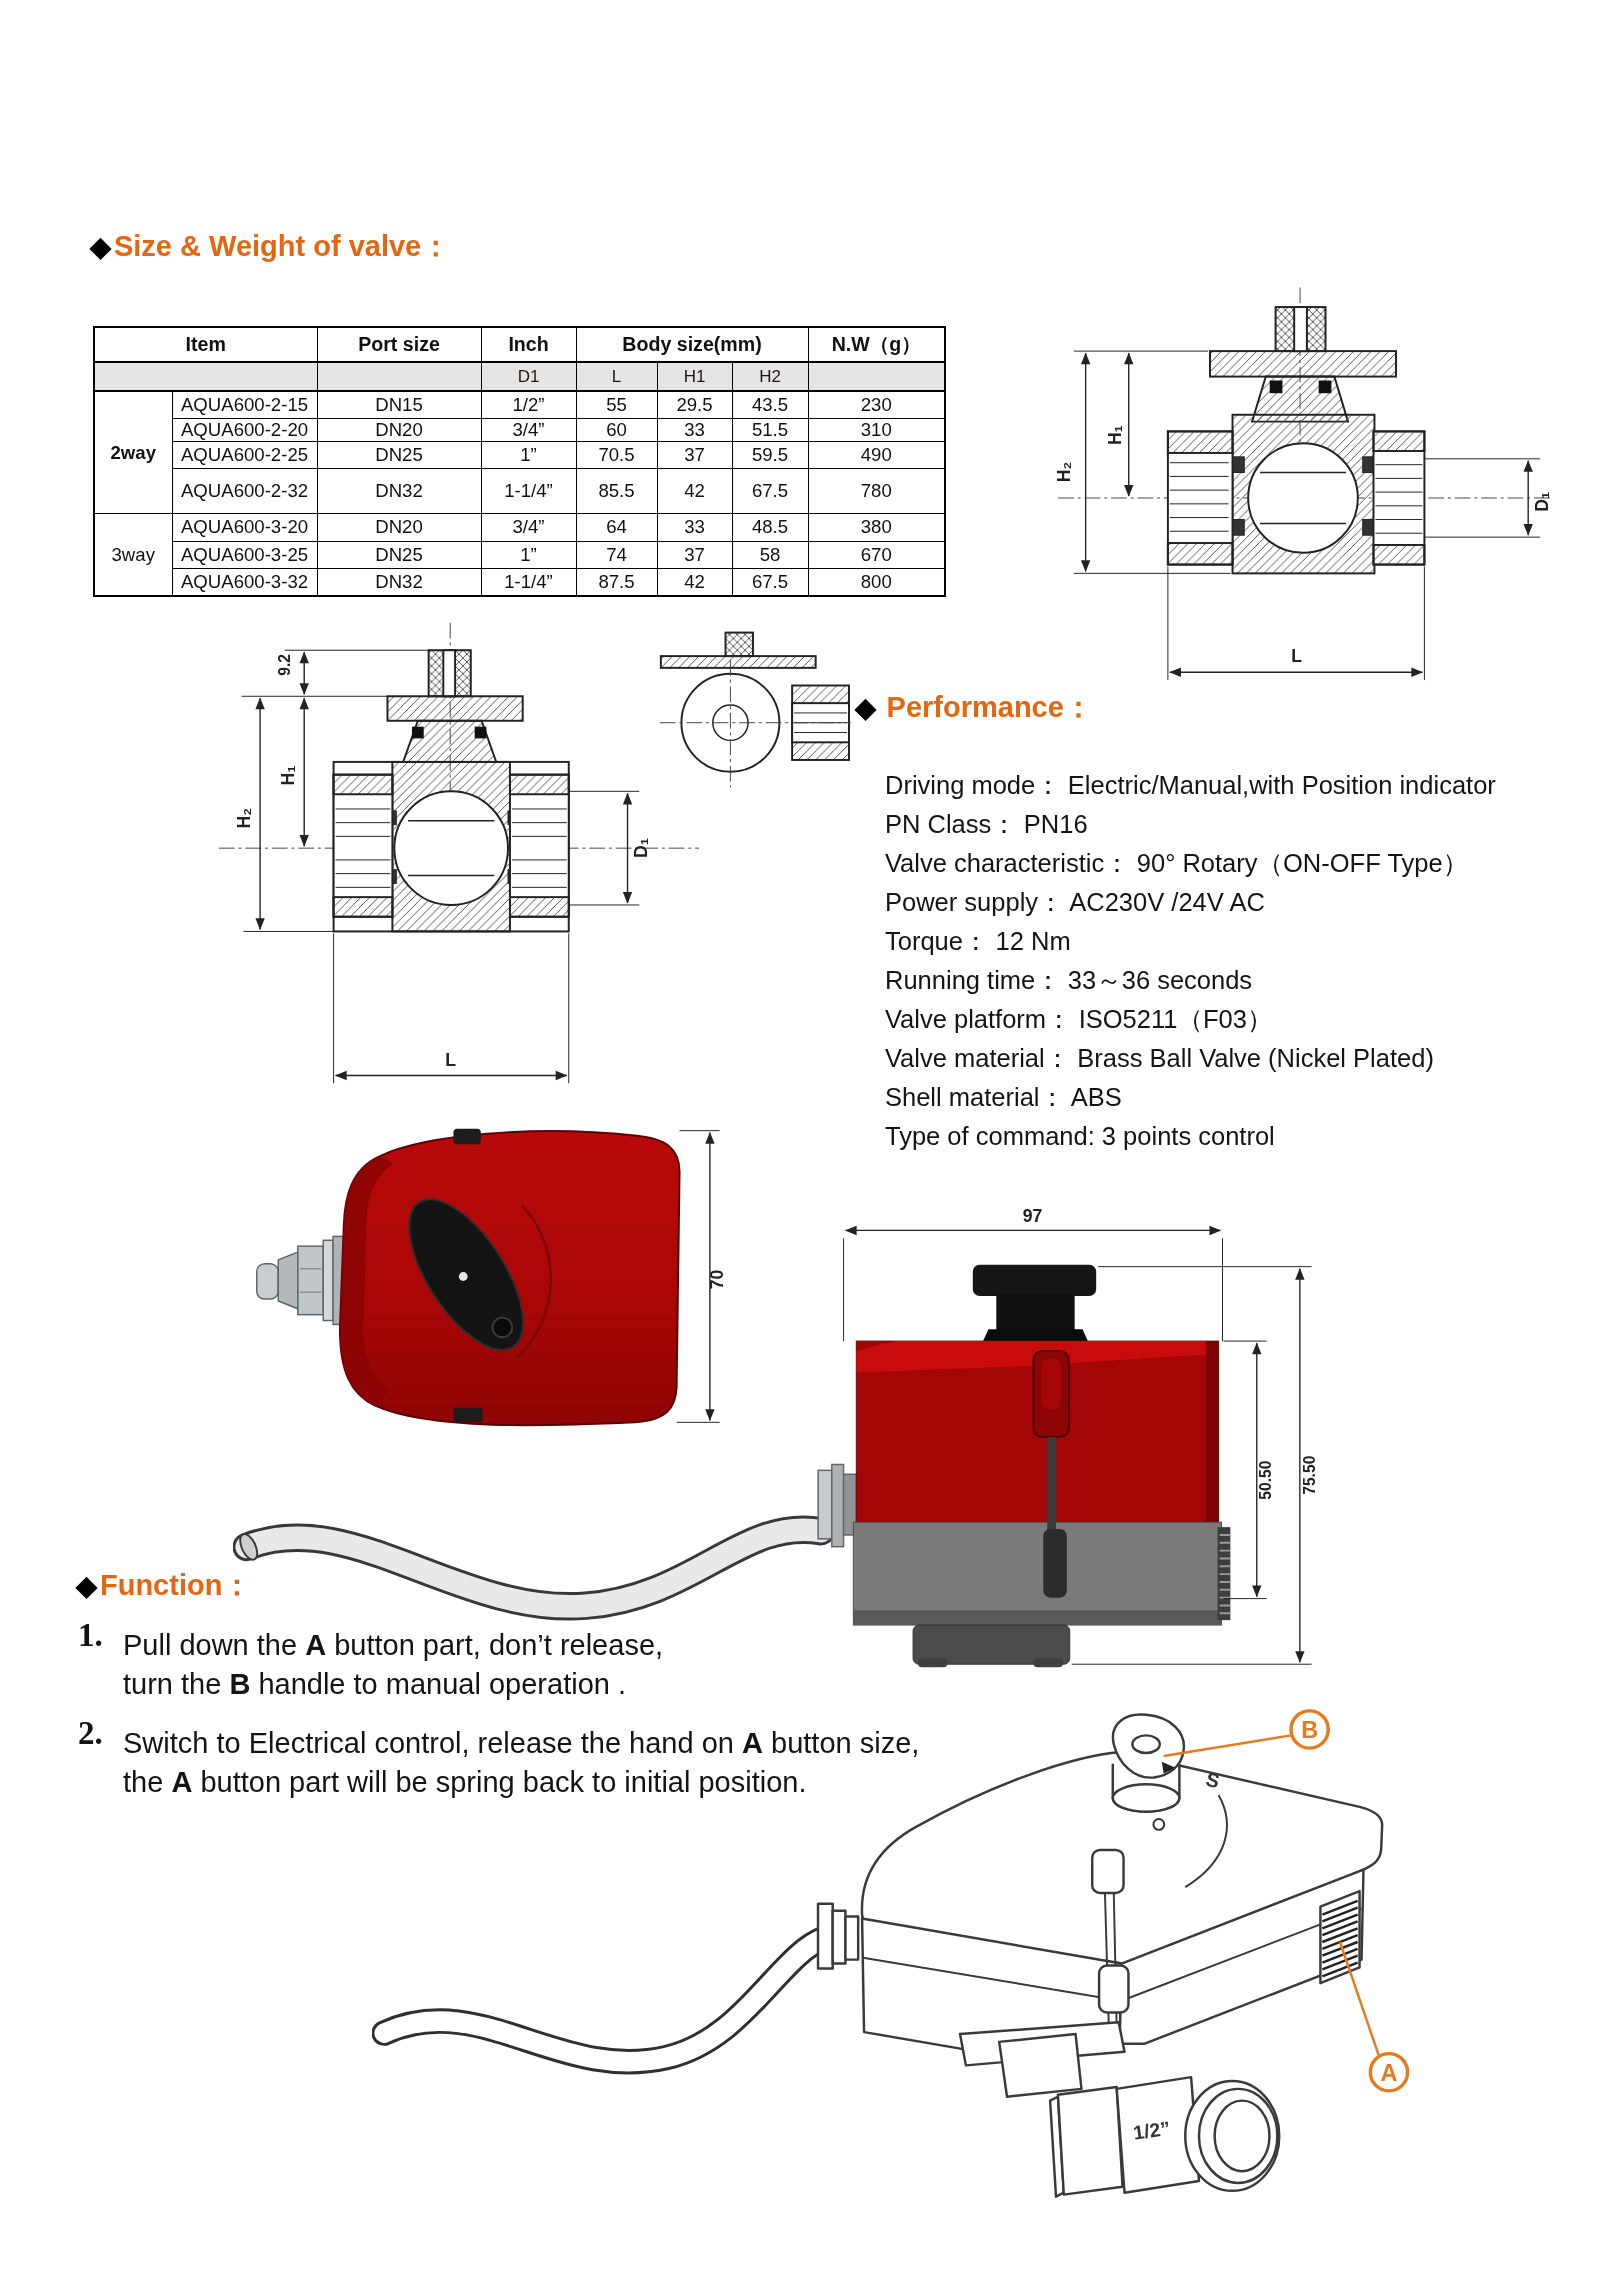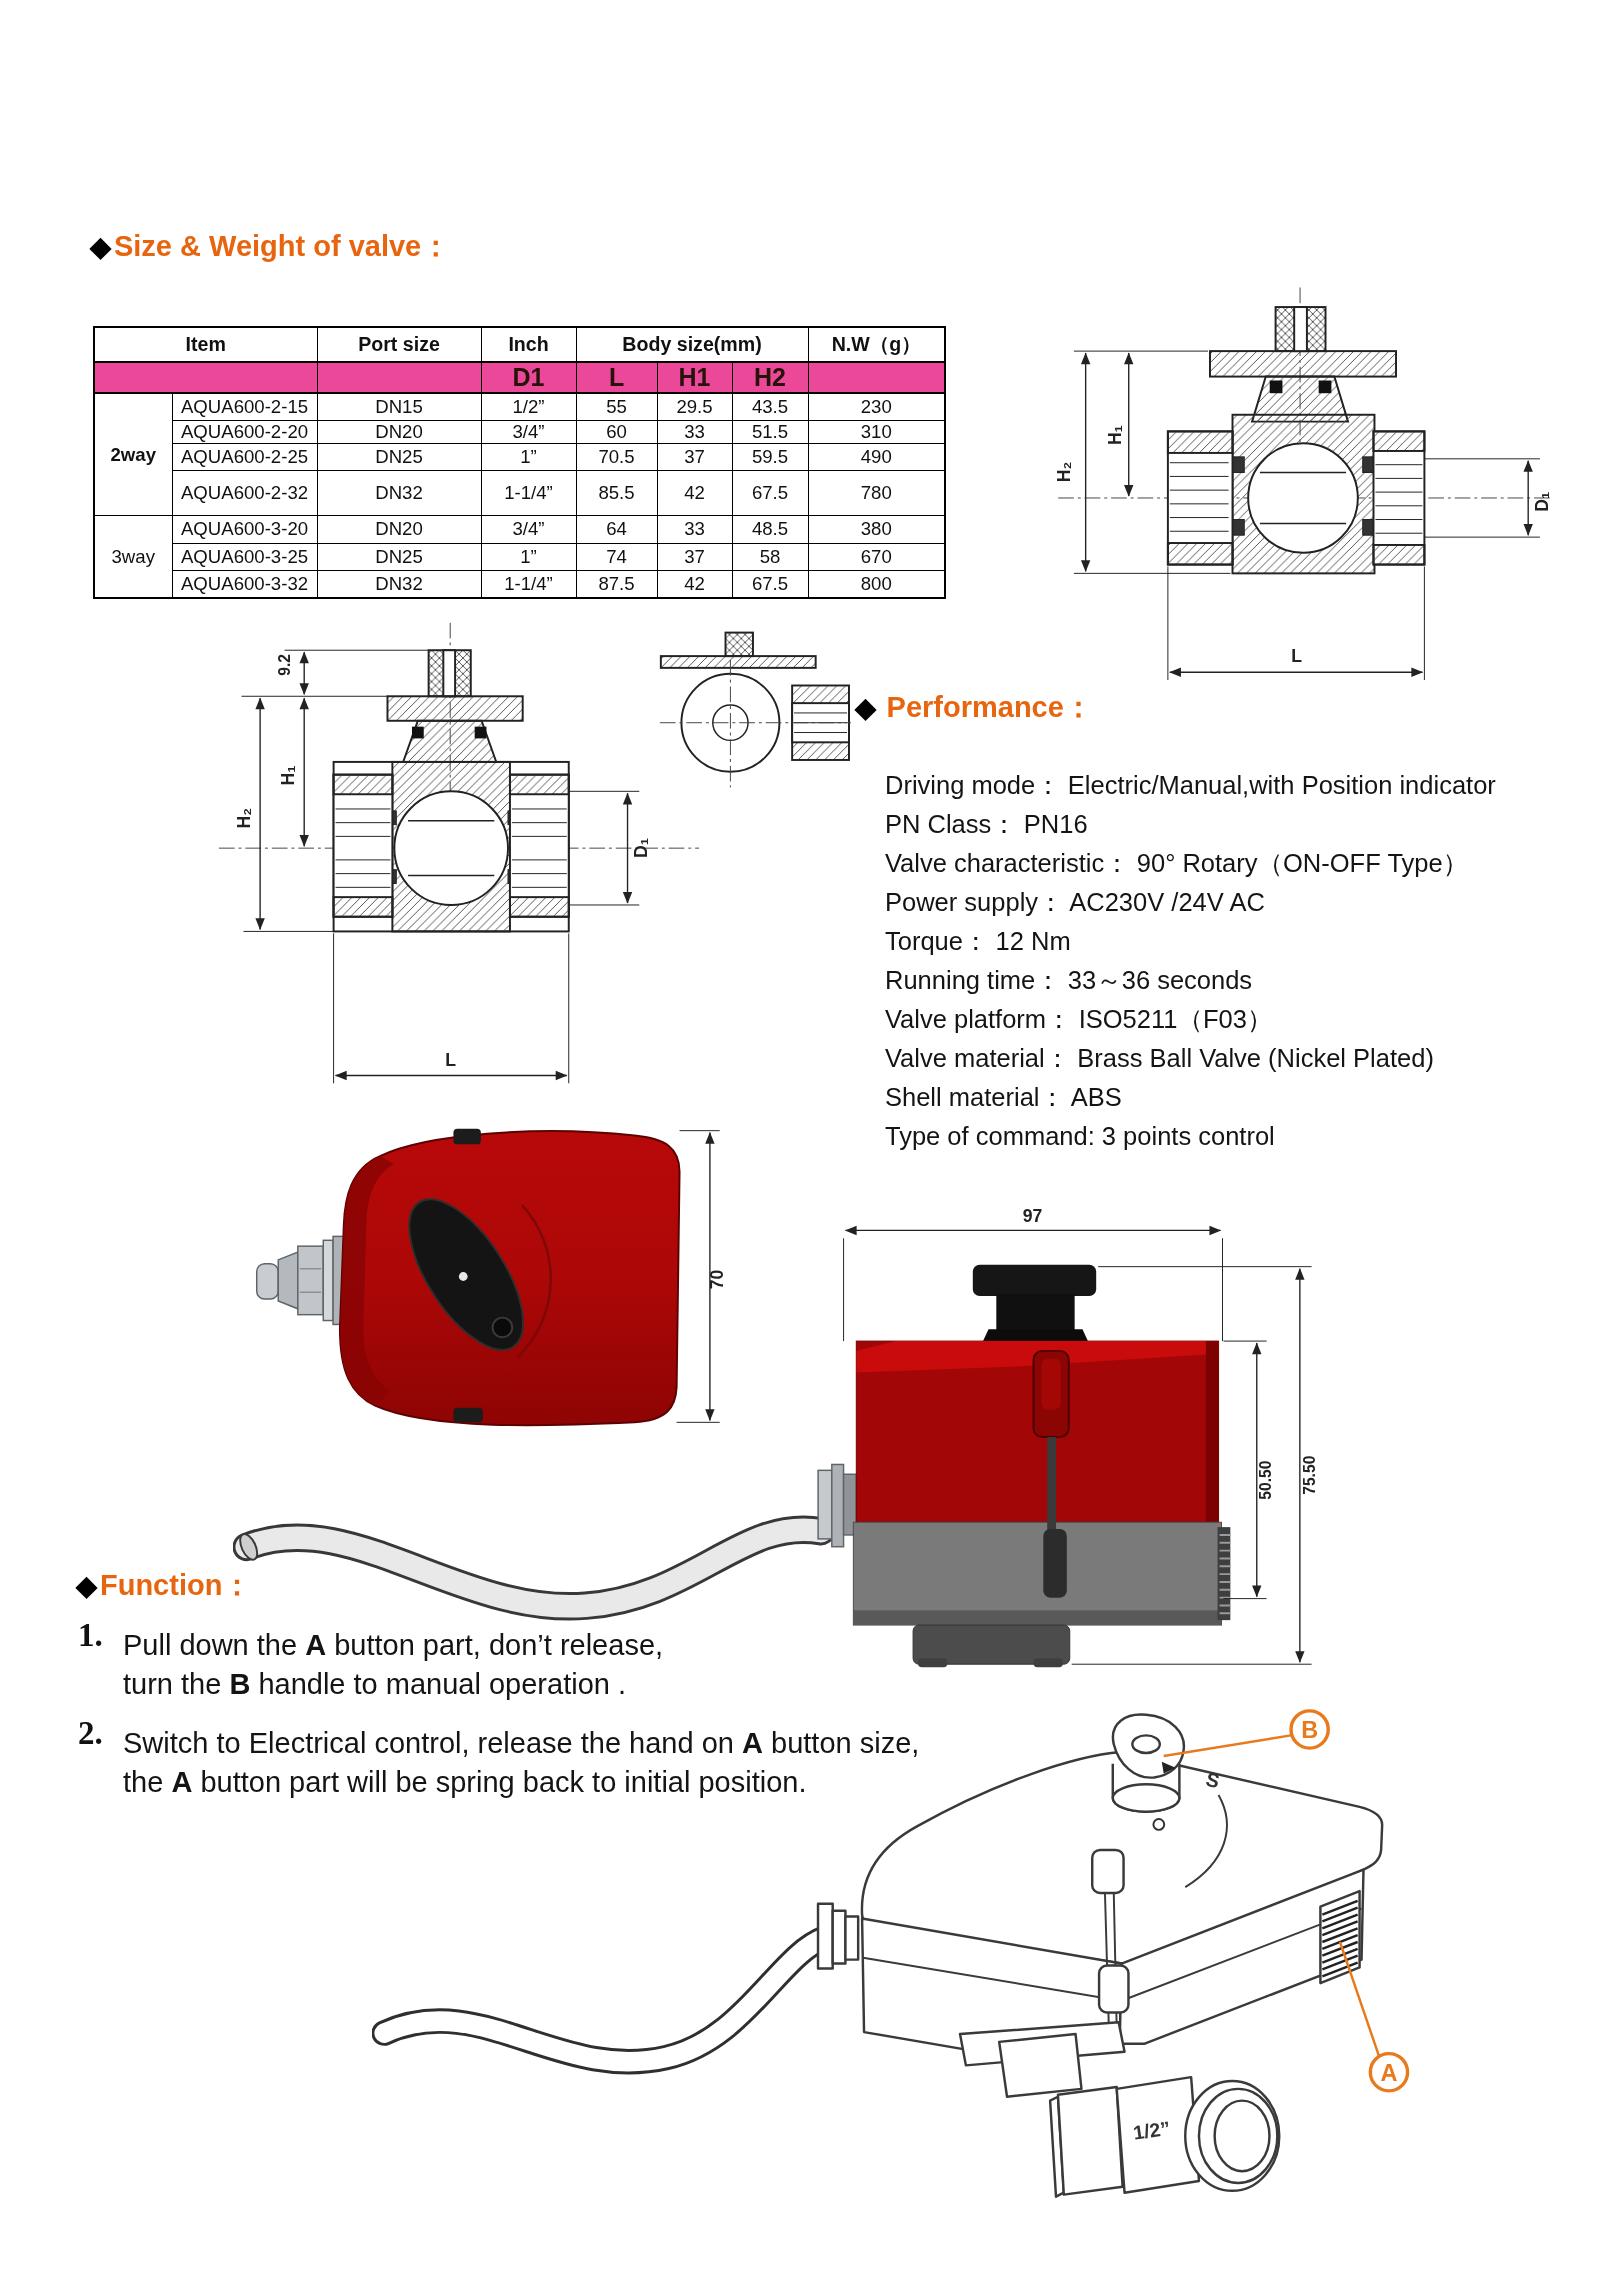--- a/index.html
+++ b/index.html
@@ -5,21 +5,21 @@
   html,body{margin:0;padding:0}
   body{width:1621px;height:2293px;position:relative;background:#fff;
        font-family:"Liberation Sans",sans-serif;overflow:hidden}
   .abs{position:absolute}
   .sec-title{font-weight:700;font-size:29px;color:#e8650f;white-space:nowrap}
   .sec-title .dia{color:#000;font-size:27.4px;margin-right:2.9px}
   table.spec{border-collapse:collapse;table-layout:fixed;width:853px;border:2.5px solid #000;background:#fff}
   .spec td,.spec th{border:1.5px solid #000;text-align:center;vertical-align:middle;padding:0;
        font-size:18.6px;color:#111;overflow:hidden;white-space:nowrap}
   .spec th{font-weight:700;font-size:19.6px}
-  .spec tr.band td{background:#ec4899;font-weight:700;font-size:25px;color:#26140a;
+  .spec tr.band td{background:#e5e5e5;font-weight:400;font-size:17px;color:#26140a;
        border-top:2.5px solid #000;border-bottom:2.5px solid #000}
   .perf-line{font-size:25.5px;color:#141414;line-height:39px;white-space:nowrap}
   .func-num{font-family:"Liberation Serif",serif;font-weight:700;font-size:33px;color:#111}
   .func-line{font-size:29px;color:#141414;white-space:nowrap}
   .func-line .bb{font-weight:700}
   svg text{font-family:"Liberation Sans",sans-serif}
   .dimtxt{font-size:18px;font-weight:700;fill:#222}
   .dimtxt.sm{font-size:16px}
   .dim{stroke:#222;stroke-width:1.4}
   .ext{stroke:#222;stroke-width:1}

